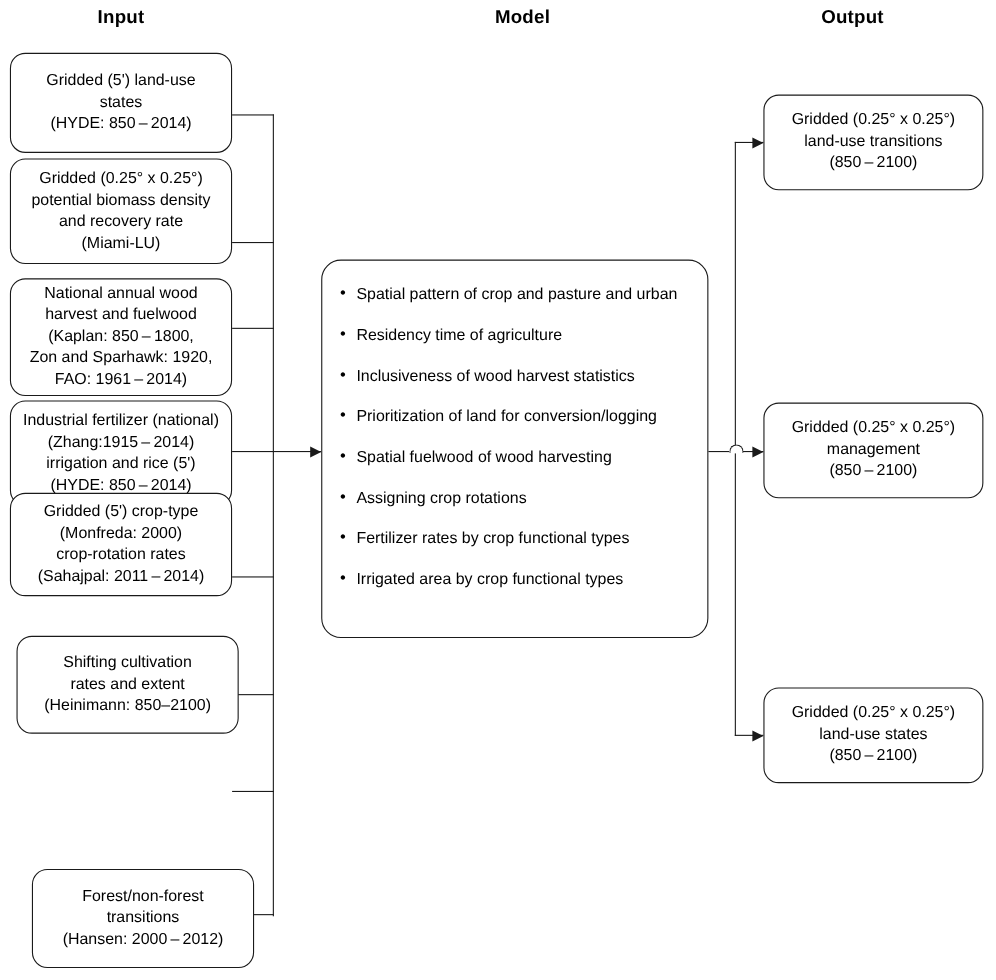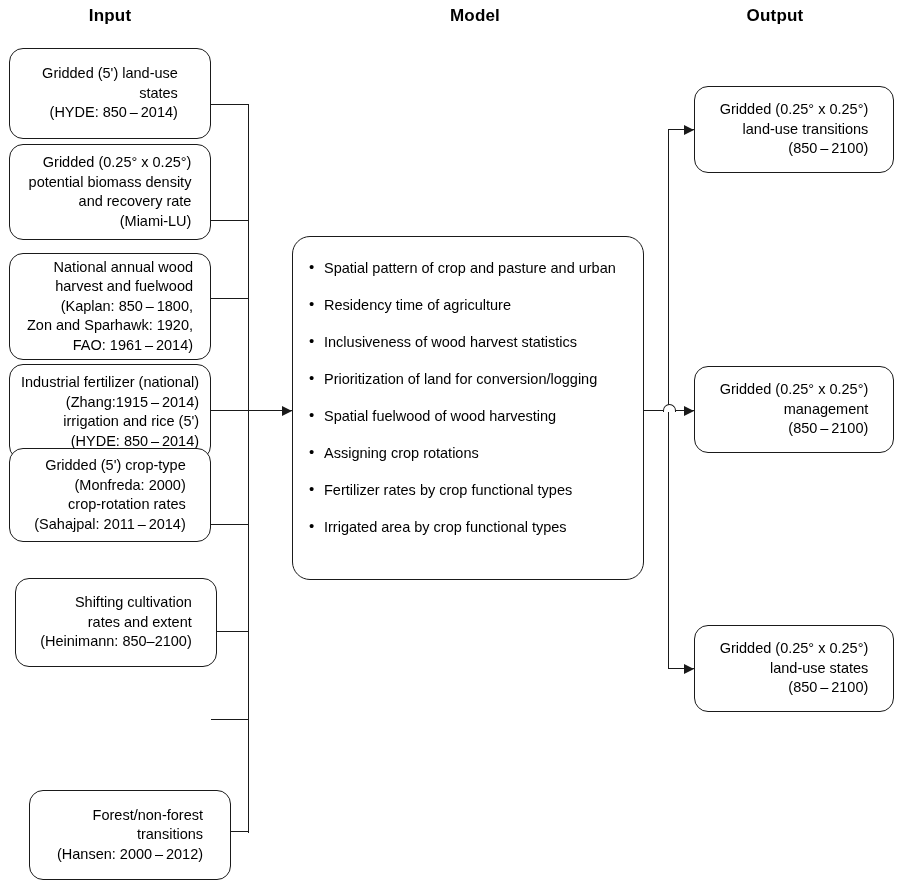--- a/index.html
+++ b/index.html
@@ -38,21 +38,21 @@
 
   .node-box {
     position: absolute;
     box-sizing: border-box;
     border: 1.4px solid #1a1a1a;
     border-radius: 14px;
     background: #ffffff;
     display: flex;
     align-items: center;
     justify-content: center;
-    text-align: right;
+    text-align: center;
     font-size: 14.5px;
     line-height: 19.5px;
     color: #000;
     padding: 2px 6px;
     z-index: 3;
   }
   .node-box .node-text { white-space: pre-line; }
 
   
   #in-1 { left: 9px;  top: 48px;  width: 202px; height: 91px; }

